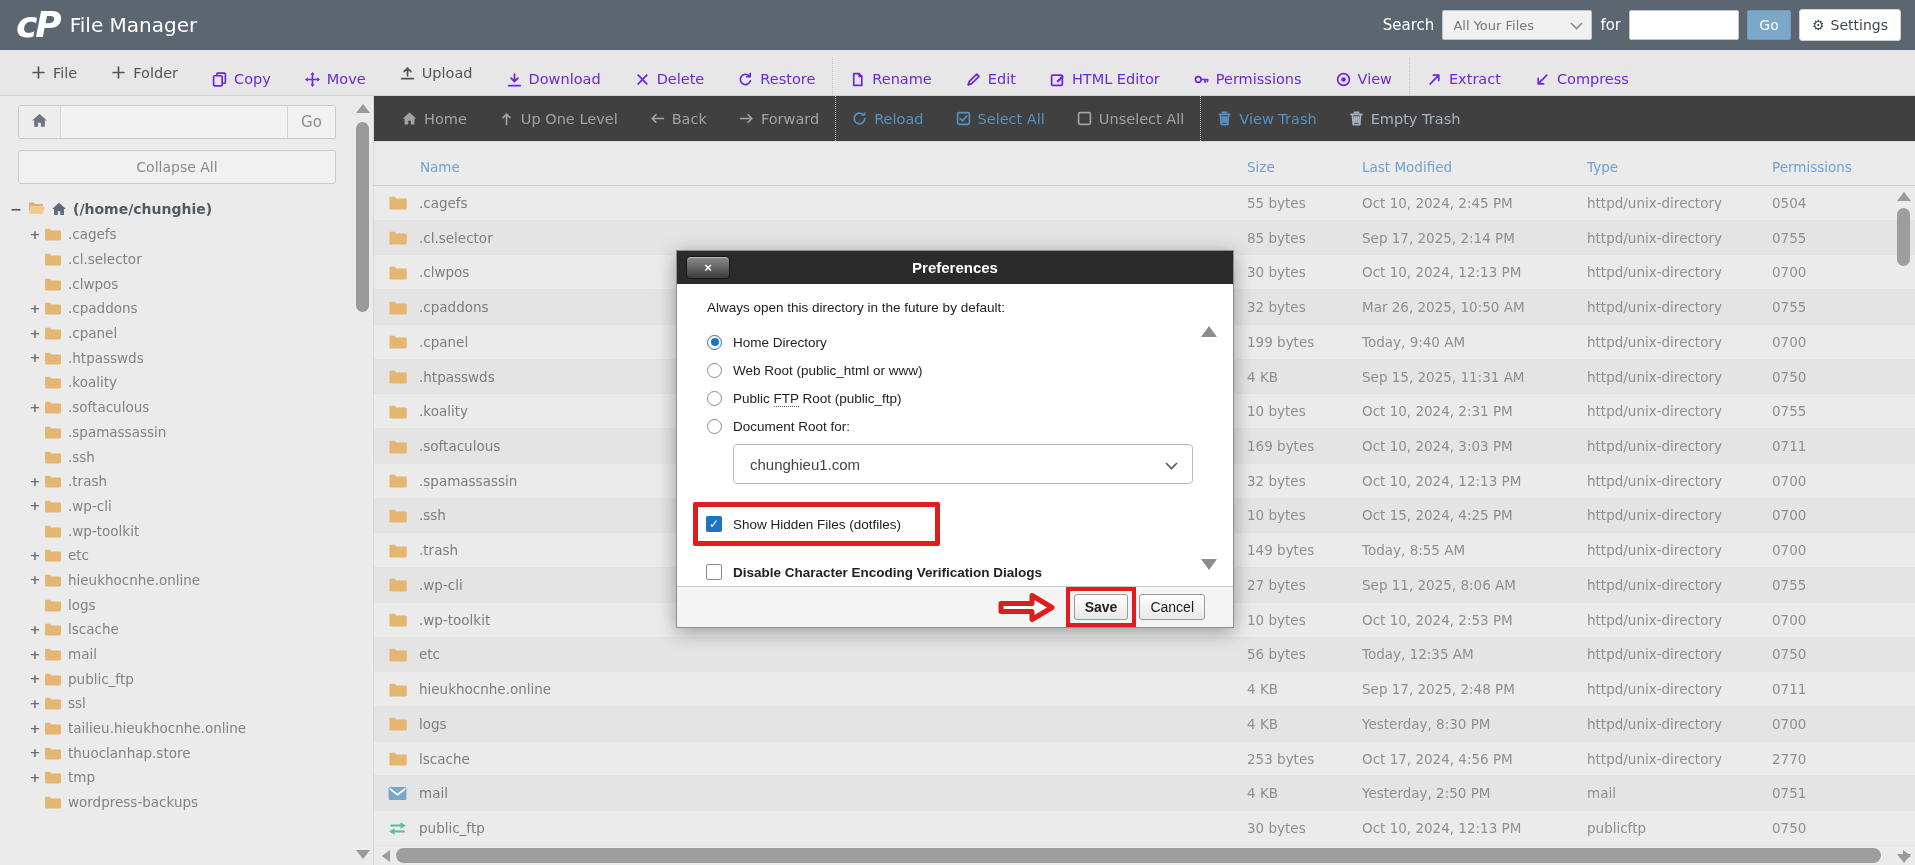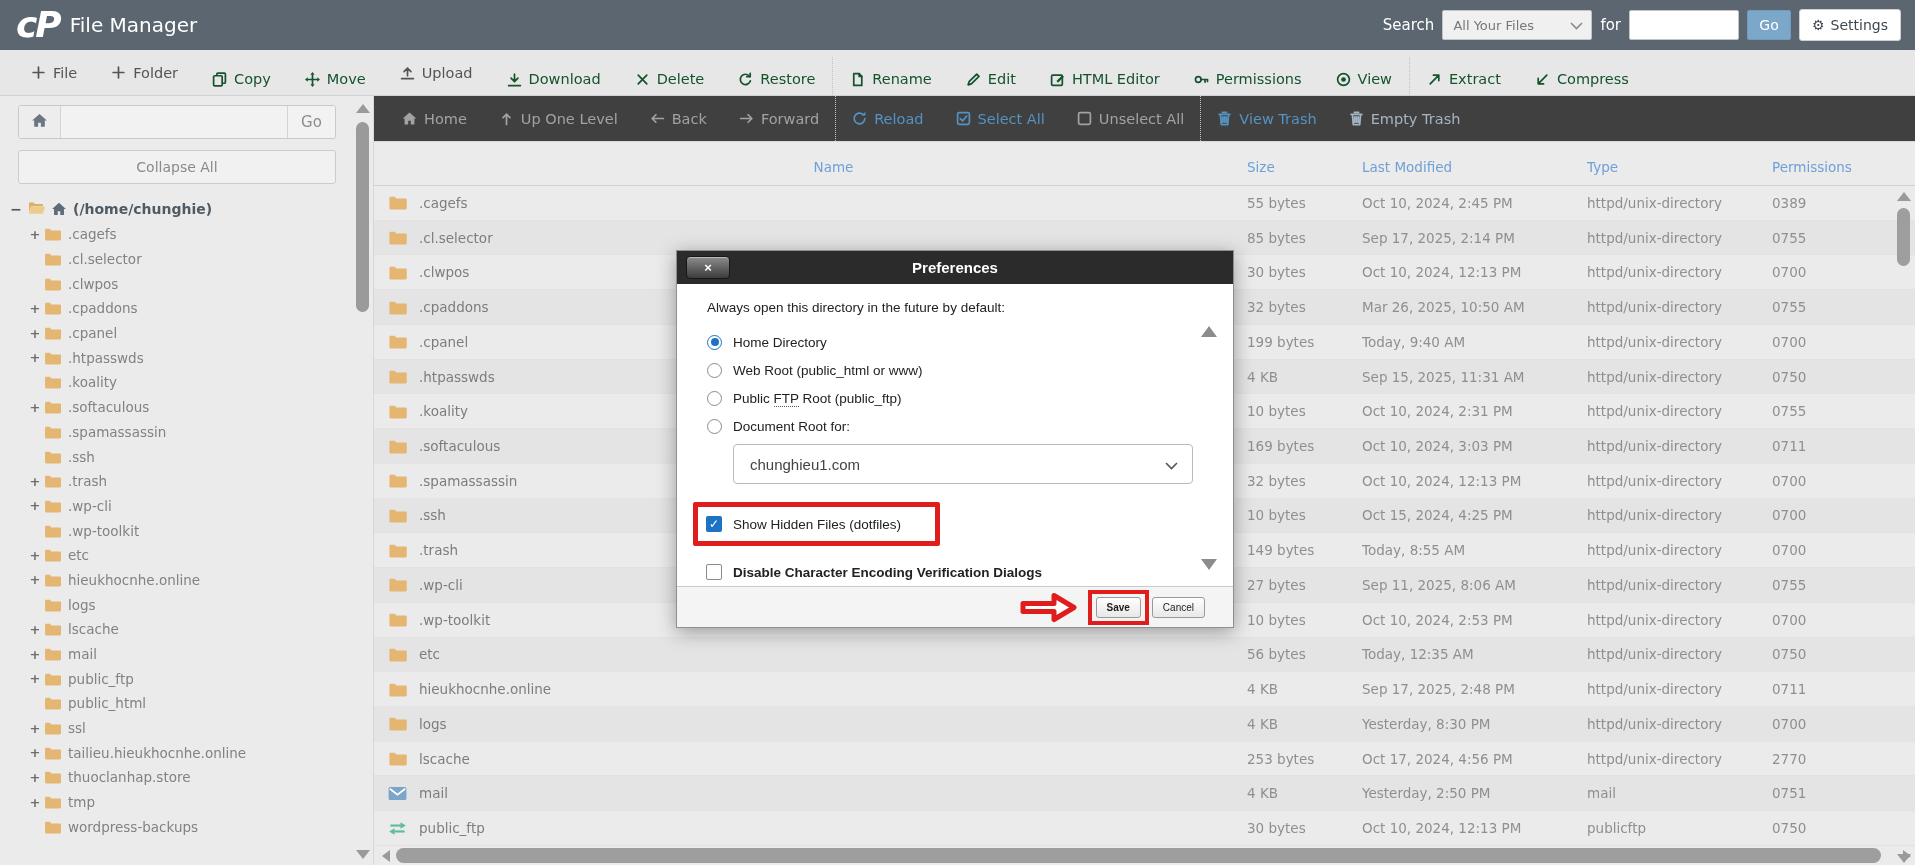--- a/index.html
+++ b/index.html
@@ -17,21 +17,21 @@
   .search-select { width:150px; height:30px; background:#f0f0f0; border:1px solid #c4c4c4; border-radius:2px; font-size:13px; color:#777; display:flex; align-items:center; justify-content:space-between; padding:0 8px 0 10px; }
   .search-input { width:110px; height:30px; background:#fff; border:1px solid #c4c4c4; border-radius:2px; font-size:13px; padding:0 6px; color:#444; font-family:"DejaVu Sans",sans-serif; }
   .go-btn { height:30px; width:44px; background:#7ba7c9; border:1px solid #6f9cc0; border-radius:2px; color:#fff; font-size:14px; }
   .settings-btn { height:32px; background:#fff; border:1px solid #d0d0d0; border-radius:3px; color:#3d4852; font-size:14px; padding:0 12px; display:flex; align-items:center; gap:6px; }
   button { cursor:pointer; font-family:inherit; }
 
   
   .toolbar { height:46px; background:#e7e7e7; border-bottom:1px solid #d2d2d2; display:flex; align-items:center; padding-left:14px; }
   .tb-item { display:flex; align-items:center; gap:7px; font-size:14.5px; padding:0 17px; height:100%; }
   .tb-item.on { color:#555; }
-  .tb-item.off { color:#14532d;margin-top:13px; }
+  .tb-item.off { color:#6d28d9;margin-top:13px; }
   .tb-item.sep { border-left:1px dotted #c2c2c2; }
   .tb-item .ic { display:flex; align-items:center; font-size:15px; }
   .tb-item .ic svg { width:15px; height:15px; }
 
   
   .bodyrow { display:flex; height:769px; }
   .sidebar { width:374px; position:relative; border-right:1px solid #d7d7d7; background:#ebebeb; flex:none; }
   .pathbar { position:absolute; left:18px; top:9px; width:318px; height:34px; display:flex; border:1px solid #c9c9c9; border-radius:3px; background:#f2f2f2; overflow:hidden; }
   .home-btn { width:42px; border:none; border-right:1px solid #d4d4d4; background:#ededed; display:flex; align-items:center; justify-content:center; }
   .home-btn svg { width:17px; height:15px; }
@@ -59,21 +59,21 @@
   .nav-item.muted { color:#a2a2a2; }
   .nav-item.active { color:#5592c1; }
   .nav-item.muted-blue { color:#a4b4c2; }
   .nav-item.sep { border-left:1px dotted #c5c5c5; }
   .nav-item .ic { display:flex; align-items:center; font-size:15px; }
   .nav-item .ic svg { width:15px; height:15px; }
 
   .filetable { flex:1; display:flex; flex-direction:column; margin-top:6px; position:relative; }
   .thead,.frow { display:grid; grid-template-columns:1fr 115px 225px 185px 129px; padding:0 14px; align-items:center; }
   .thead { height:38px; font-size:13.5px; color:#6fa0d6; border-bottom:1px solid #d0d0d0; }
-  .th-name { padding-left:32px;text-align:center; }
+  .th-name { padding-left:32px; }
   .rows { flex:1; display:flex; flex-direction:column; }
   .frow { flex:1 1 0; font-size:13.5px; color:#8f8f8f; border-bottom:1px solid #e2e2e2; }
   .frow:nth-child(even) { background:#e4e4e4; }
   .name-cell { display:flex; align-items:center; gap:12px; color:#7d7d7d; }
   .name-cell .fic { width:19px; display:flex; }
   .fic svg { width:19px; height:15px; }
   .hscroll { height:19px; display:flex; align-items:center; padding:0 4px 0 8px; gap:4px; }
   .hs-left { width:0;height:0;border-top:6px solid transparent;border-bottom:6px solid transparent;border-right:8px solid #9a9a9a; }
   .hs-right { width:0;height:0;border-top:6px solid transparent;border-bottom:6px solid transparent;border-left:8px solid #9a9a9a; }
   .hs-track { flex:1; height:15px; position:relative; }
@@ -101,21 +101,21 @@
   .cb-row { display:flex; align-items:center; gap:11px; height:24px; }
   .cb-row.second { margin:14px 0 0 -1px;font-weight:bold; }
   .checkbox { width:16px; height:16px; border-radius:2px; flex:none; display:flex; align-items:center; justify-content:center; }
   .checkbox.checked { background:#1d72c4; color:#fff; font-size:12px; }
   .checkbox.unchecked { background:#fff; border:1px solid #8a8a8a; }
   .dlg-up { position:absolute; right:16px; top:42px; width:0;height:0;border-left:8px solid transparent;border-right:8px solid transparent;border-bottom:11px solid #8c8c8c; }
   .dlg-down { position:absolute; right:16px; bottom:16px; width:0;height:0;border-left:8px solid transparent;border-right:8px solid transparent;border-top:11px solid #8c8c8c; }
   .dlg-footer { height:41px; background:#f4f4f4; border-top:1px solid #cbcbcb; display:flex; align-items:center; justify-content:flex-end; padding-right:28px; }
   .red-arrow { margin-right:10px; display:flex; }
   .red-box2 { border:4px solid #e01d1d; padding:3px 4px; display:flex; margin-right:3px; }
-  .dlg-btn { background:linear-gradient(#fefefe,#e8e8e8); border:1px solid #9a9a9a; border-radius:3px; font-size:10px; color:#1d1d1d; padding:4px 10px; font-family:"Liberation Sans",sans-serif; }
+  .dlg-btn { background:linear-gradient(#fefefe,#e8e8e8); border:1px solid #9a9a9a; border-radius:3px; font-size:14px; color:#1d1d1d; padding:4px 10px; font-family:"Liberation Sans",sans-serif; }
   .dlg-btn.save { font-weight:bold; }
 </style>
 </head>
 <body>
 
 <div class="app">
 
   <header class="topbar">
     <div class="logo-area">
       <span class="cp-logo">cP</span>
@@ -463,29 +463,20 @@
           <div class="tree-item">
     <span class="tg">+</span>
     <span class="fold">
               <svg viewBox="0 0 16 13">
                 <path d="M1 2.5c0-.6.4-1 1-1h3.6l1.3 1.6H15c.55 0 1 .45 1 1v7.4c0 .6-.45 1-1 1H2c-.6 0-1-.4-1-1z" fill="#e4b671"></path>
               </svg>
             </span>
     <span>public_ftp</span>
           </div>
           <div class="tree-item">
-    <span class="tg"></span>
-    <span class="fold">
-              <svg viewBox="0 0 16 13">
-                <path d="M1 2.5c0-.6.4-1 1-1h3.6l1.3 1.6H15c.55 0 1 .45 1 1v7.4c0 .6-.45 1-1 1H2c-.6 0-1-.4-1-1z" fill="#e4b671"></path>
-              </svg>
-            </span>
-    <span>public_html</span>
-          </div>
-          <div class="tree-item">
     <span class="tg">+</span>
     <span class="fold">
               <svg viewBox="0 0 16 13">
                 <path d="M1 2.5c0-.6.4-1 1-1h3.6l1.3 1.6H15c.55 0 1 .45 1 1v7.4c0 .6-.45 1-1 1H2c-.6 0-1-.4-1-1z" fill="#e4b671"></path>
               </svg>
             </span>
     <span>ssl</span>
           </div>
           <div class="tree-item">
     <span class="tg">+</span>
@@ -623,21 +614,21 @@
                 <span class="fic">
                   <svg viewBox="0 0 16 13">
                     <path d="M1 2.5c0-.6.4-1 1-1h3.6l1.3 1.6H15c.55 0 1 .45 1 1v7.4c0 .6-.45 1-1 1H2c-.6 0-1-.4-1-1z" fill="#e4b671"></path>
                   </svg>
                 </span>
                 <span>.cagefs</span>
               </span>
     <span>55 bytes</span>
     <span>Oct 10, 2024, 2:45 PM</span>
     <span>httpd/unix-directory</span>
-    <span>0389</span>
+    <span>0504</span>
             </div>
             <div class="frow">
     <span class="name-cell">
                 <span class="fic">
                   <svg viewBox="0 0 16 13">
                     <path d="M1 2.5c0-.6.4-1 1-1h3.6l1.3 1.6H15c.55 0 1 .45 1 1v7.4c0 .6-.45 1-1 1H2c-.6 0-1-.4-1-1z" fill="#e4b671"></path>
                   </svg>
                 </span>
                 <span>.cl.selector</span>
               </span>

